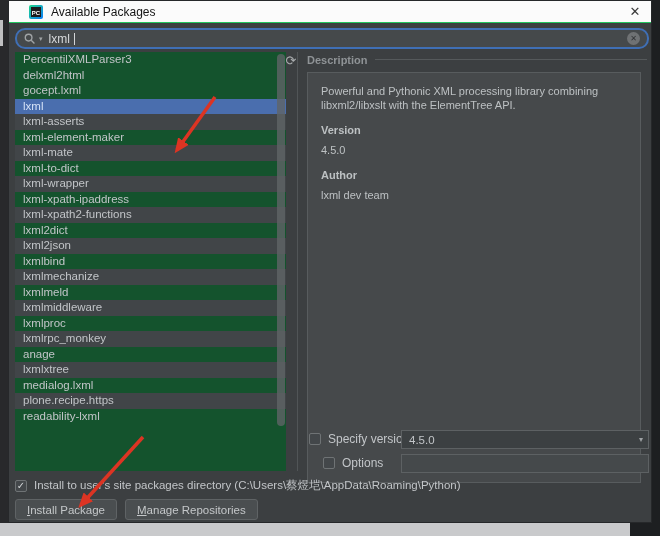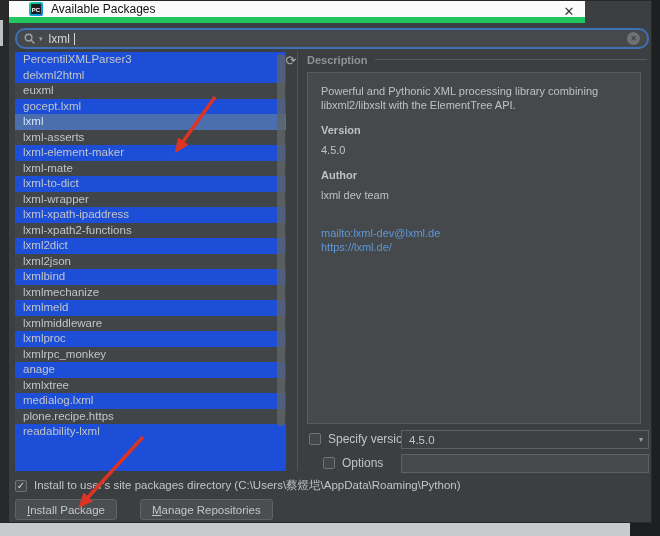--- a/index.html
+++ b/index.html
@@ -10,61 +10,61 @@
   
   #bg-left   { left:0; top:0; width:8px; height:536px; background:#28292b; }
   #bg-left-mark { left:0; top:20px; width:3px; height:26px; background:#bfc0c1; }
   #bottom-strip { left:0; top:523px; width:630px; height:13px; background:#c9cacc; }
 
   
   #dialog { left:8px; top:0; width:644px; height:523px; background:#3c3f41;
             border:1px solid #26282a; }
 
   
-  #titlebar { left:0; top:0; width:576px; height:22px; background:#fbfbfb;
-              border-bottom:6px solid #22c55e; display:flex; align-items:center; }
+  #titlebar { left:0; top:0; width:642px; height:22px; background:#fbfbfb;
+              border-bottom:1px solid #22c55e; display:flex; align-items:center; }
   #titlebar .app-icon { margin-left:20px; width:14px; height:14px; display:block; }
   #title-text { margin-left:8px; font-size:12px; color:#141414; }
   #close-btn { position:absolute; right:4px; top:0; width:24px; height:21px;
                display:flex; align-items:center; justify-content:center;
                color:#3a3a3a; font-size:13px; cursor:default; }
 
   
   #search-field { left:6px; top:27px; width:634px; height:21px; background:#45494b;
                   border:2px solid #3f6fb5; border-radius:10px;
                   display:flex; align-items:center; padding:0 7px; gap:3px; }
   #search-caret-down { font-size:7px; color:#9fa3a5; line-height:1; }
   #search-value { font-size:12px; color:#d6d8da; margin-left:3px; }
   #text-cursor { width:1.5px; height:12px; background:#d3d5d7; margin-left:1px; }
   #search-spacer { flex:1; }
   #clear-btn { width:13px; height:13px; border-radius:50%; background:#6f7274;
                color:#313335; font-size:8px; display:flex; align-items:center;
                justify-content:center; line-height:1; }
 
   
-  #package-list { left:6px; top:51px; width:271px; height:419px; background:#1d4ed8;
+  #package-list { left:6px; top:51px; width:271px; height:419px; background:#14532d;
                   overflow:hidden; }
   .row { height:15.5px; line-height:15.5px; padding-left:8px; font-size:11.5px;
          color:#c2c5c8; white-space:nowrap; overflow:hidden; }
   .row.alt { background:#414548; }
   .row.selected { background:var(--sel,#4a6eae); color:#d5e2f7; }
   #list-scrollbar { position:absolute; right:1px; top:2px; width:8px; height:372px;
                     background:#5f6467; border-radius:4px; opacity:.8; }
 
   #refresh-btn { left:274px; top:52px; width:16px; height:16px; color:#a9acae;
                  font-size:13px; line-height:16px; text-align:center; }
   #panel-divider { left:288px; top:51px; width:1px; height:419px; background:#515557; }
 
   
   #desc-panel { left:292px; top:51px; width:346px; height:419px; }
   #desc-header { position:absolute; left:6px; right:0; top:1px; height:13px;
                  display:flex; align-items:center; }
   #desc-title { font-size:11px; color:#8f9396;font-weight:bold; }
   #desc-header .hline { flex:1; height:1px; background:#55595b; margin-left:7px; }
-  #desc-box { position:absolute; left:6px; top:20px; width:334px; height:352px;
+  #desc-box { position:absolute; left:6px; top:20px; width:334px; height:411px;
               background:#46494b; border:1px solid #585c5e; padding:11px 13px;
               font-size:11px; line-height:14px; color:#bdc1c3; }
   #desc-box .para { width:312px; }
   .field-label { font-weight:bold; margin-top:11px; }
   .field-value { margin-top:6px; }
   #desc-links { margin-top:24px; }
   #desc-links a { color:#5c97d8; text-decoration:none; display:block; }
 
   
   .cb { width:12px; height:12px; border:1px solid #6f7375; background:#43474a;
@@ -81,21 +81,21 @@
                    color:#c2c5c8; }
   #version-combo .dd { position:absolute; right:5px; font-size:8px; color:#9ea1a4; }
   #options-input { position:absolute; left:92px; top:-2px; width:248px; height:19px;
                    background:#45494b; border:1px solid #5d6163; font-size:11.5px;
                    color:#c2c5c8; padding-left:6px;
                    font-family:"Liberation Sans", sans-serif; }
 
   
   #install-row { left:6px; top:477px; display:flex; align-items:center; }
   #install-row .opt-label { font-size:11.5px; }
-  #buttons-row { left:6px; top:498px; display:flex; gap:23px; }
+  #buttons-row { left:6px; top:498px; display:flex; gap:8px; }
   .dlg-btn { height:21px; padding:0 11px; background:#4a4e50; border:1px solid #5f6365;
              border-radius:3px; color:#c4c7c9; font-size:11.5px;
              font-family:"Liberation Sans", sans-serif; }
   .dlg-btn .mn { text-decoration:underline; }
 
   #annotation-layer { position:absolute; left:0; top:0; width:660px; height:536px;
                       pointer-events:none; z-index:50; }
 </style>
 </head>
 <body>
@@ -131,21 +131,20 @@
     <span id="search-value">lxml</span>
     <span id="text-cursor"></span>
     <span id="search-spacer"></span>
     <span id="clear-btn">✕</span>
   </div>
 
   <div id="package-list" class="abs">
     <div id="list-rows">
         <div class="row">PercentilXMLParser3</div>
         <div class="row">delxml2html</div>
-        <div class="row alt">euxml</div>
         <div class="row">gocept.lxml</div>
         <div class="row selected">lxml</div>
         <div class="row alt">lxml-asserts</div>
         <div class="row">lxml-element-maker</div>
         <div class="row alt">lxml-mate</div>
         <div class="row">lxml-to-dict</div>
         <div class="row alt">lxml-wrapper</div>
         <div class="row">lxml-xpath-ipaddress</div>
         <div class="row alt">lxml-xpath2-functions</div>
         <div class="row">lxml2dict</div>
@@ -173,24 +172,20 @@
       <span id="desc-title">Description</span>
       <span class="hline"></span>
     </div>
 
     <div id="desc-box">
       <div class="para">Powerful and Pythonic XML processing library combining libxml2/libxslt with the ElementTree API.</div>
       <div class="field-label">Version</div>
       <div class="field-value">4.5.0</div>
       <div class="field-label">Author</div>
       <div class="field-value">lxml dev team</div>
-      <div id="desc-links">
-        <a href="#">mailto:lxml-dev@lxml.de</a>
-        <a href="#">https://lxml.de/</a>
-      </div>
     </div>
 
     <div id="specify-row" class="opt-row">
       <span class="cb"></span>
       <span class="opt-label">Specify version</span>
       <div id="version-combo">
         <span>4.5.0</span>
         <span class="dd">▾</span>
       </div>
     </div>

